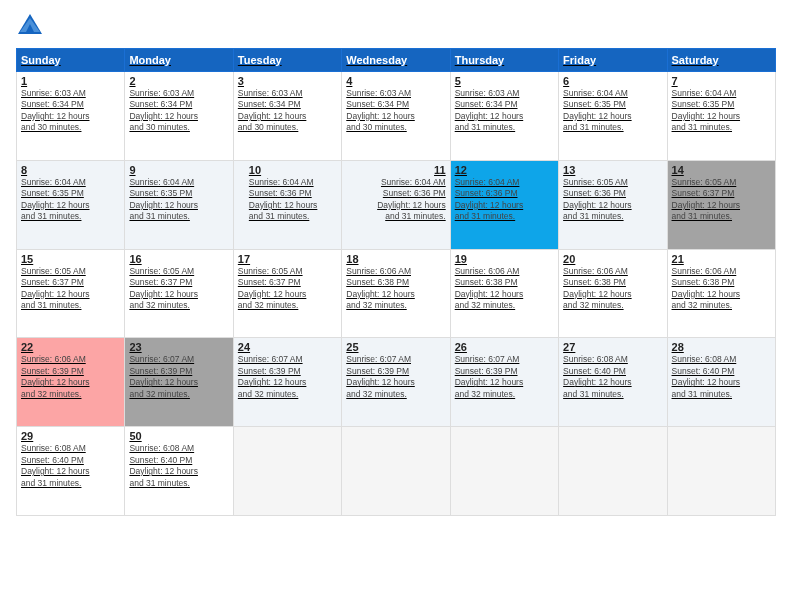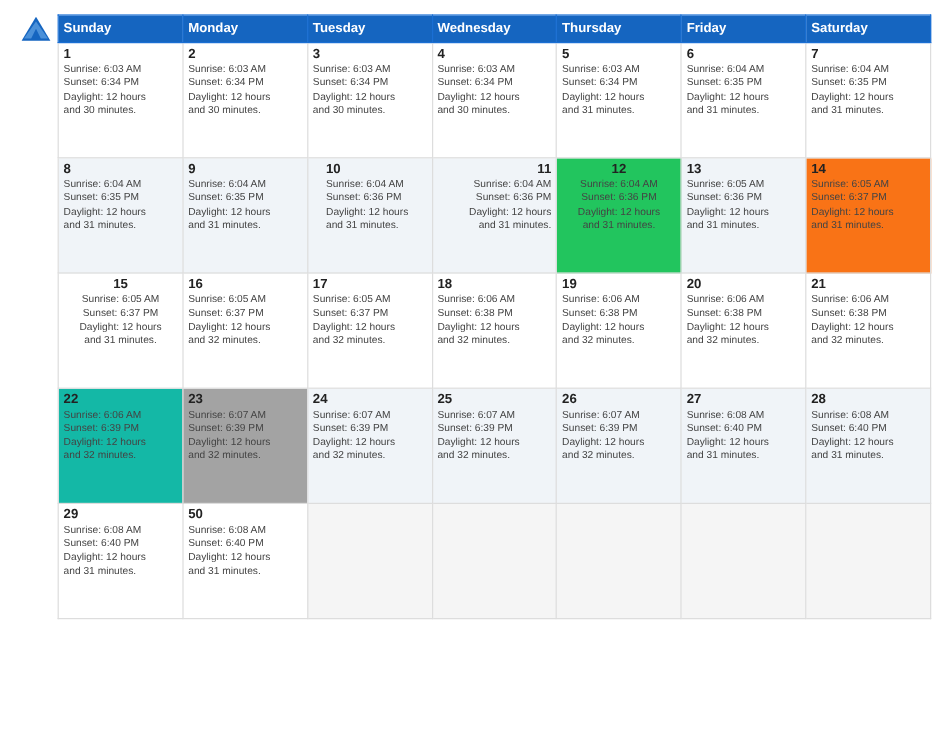--- a/index.html
+++ b/index.html
@@ -8,21 +8,22 @@
       height: 612px;
       font-family: Arial, sans-serif;
       background: #fff;
       overflow: hidden;
     }
     .page {
       width: 792px;
       height: 528px;
       padding: 12px 16px;
       display: flex;
-      flex-direction: row;
+      flex-direction: column;
+      text-decoration: underline;
     }
     .header {
       display: flex;
       justify-content: space-between;
       align-items: flex-start;
       margin-bottom: 8px;
     }
     .logo {
       display: flex;
       align-items: center;
@@ -176,35 +177,35 @@
             <div class="day-info">Sunrise: 6:04 AM<br>Sunset: 6:35 PM<br>Daylight: 12 hours<br>and 31 minutes.</div>
           </td>
           <td style="background: rgb(240, 244, 248); padding-left: 15px;">
             <span class="day-num">10</span>
             <div class="day-info">Sunrise: 6:04 AM<br>Sunset: 6:36 PM<br>Daylight: 12 hours<br>and 31 minutes.</div>
           </td>
           <td style="background: rgb(240, 244, 248); text-align: right;">
             <span class="day-num">11</span>
             <div class="day-info">Sunrise: 6:04 AM<br>Sunset: 6:36 PM<br>Daylight: 12 hours<br>and 31 minutes.</div>
           </td>
-          <td style="background: #22c55e; text-align: center;">
+          <td style="background: #0ea5e9;">
             <span class="day-num">12</span>
             <div class="day-info">Sunrise: 6:04 AM<br>Sunset: 6:36 PM<br>Daylight: 12 hours<br>and 31 minutes.</div>
           </td>
           <td style="background: rgb(240, 244, 248);">
             <span class="day-num">13</span>
             <div class="day-info">Sunrise: 6:05 AM<br>Sunset: 6:36 PM<br>Daylight: 12 hours<br>and 31 minutes.</div>
           </td>
-          <td style="background: #f97316;">
+          <td style="background: #a3a3a3;">
             <span class="day-num">14</span>
             <div class="day-info">Sunrise: 6:05 AM<br>Sunset: 6:37 PM<br>Daylight: 12 hours<br>and 31 minutes.</div>
           </td>
         </tr>
         <tr>
-          <td style="background: rgb(255, 255, 255); text-align: center;">
+          <td style="background: rgb(255, 255, 255);">
             <span class="day-num">15</span>
             <div class="day-info">Sunrise: 6:05 AM<br>Sunset: 6:37 PM<br>Daylight: 12 hours<br>and 31 minutes.</div>
           </td>
           <td style="background: rgb(255, 255, 255);">
             <span class="day-num">16</span>
             <div class="day-info">Sunrise: 6:05 AM<br>Sunset: 6:37 PM<br>Daylight: 12 hours<br>and 32 minutes.</div>
           </td>
           <td style="background: rgb(255, 255, 255);">
             <span class="day-num">17</span>
             <div class="day-info">Sunrise: 6:05 AM<br>Sunset: 6:37 PM<br>Daylight: 12 hours<br>and 32 minutes.</div>
@@ -220,21 +221,21 @@
           <td style="background: rgb(255, 255, 255);">
             <span class="day-num">20</span>
             <div class="day-info">Sunrise: 6:06 AM<br>Sunset: 6:38 PM<br>Daylight: 12 hours<br>and 32 minutes.</div>
           </td>
           <td style="background: rgb(255, 255, 255);">
             <span class="day-num">21</span>
             <div class="day-info">Sunrise: 6:06 AM<br>Sunset: 6:38 PM<br>Daylight: 12 hours<br>and 32 minutes.</div>
           </td>
         </tr>
         <tr>
-          <td style="background: #14b8a6;">
+          <td style="background: #fca5a5;">
             <span class="day-num">22</span>
             <div class="day-info">Sunrise: 6:06 AM<br>Sunset: 6:39 PM<br>Daylight: 12 hours<br>and 32 minutes.</div>
           </td>
           <td style="background: #a3a3a3;">
             <span class="day-num">23</span>
             <div class="day-info">Sunrise: 6:07 AM<br>Sunset: 6:39 PM<br>Daylight: 12 hours<br>and 32 minutes.</div>
           </td>
           <td style="background: rgb(240, 244, 248);">
             <span class="day-num">24</span>
             <div class="day-info">Sunrise: 6:07 AM<br>Sunset: 6:39 PM<br>Daylight: 12 hours<br>and 32 minutes.</div>

